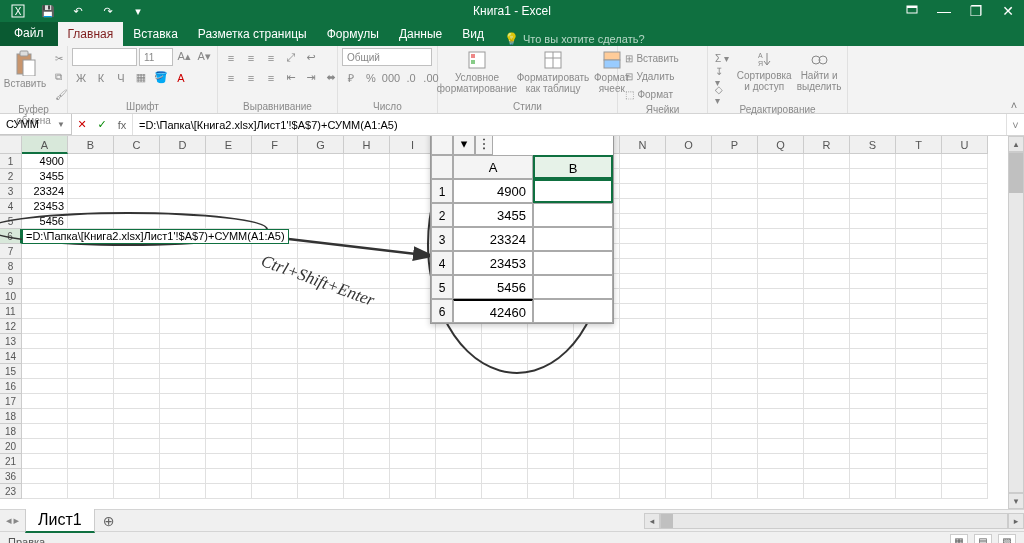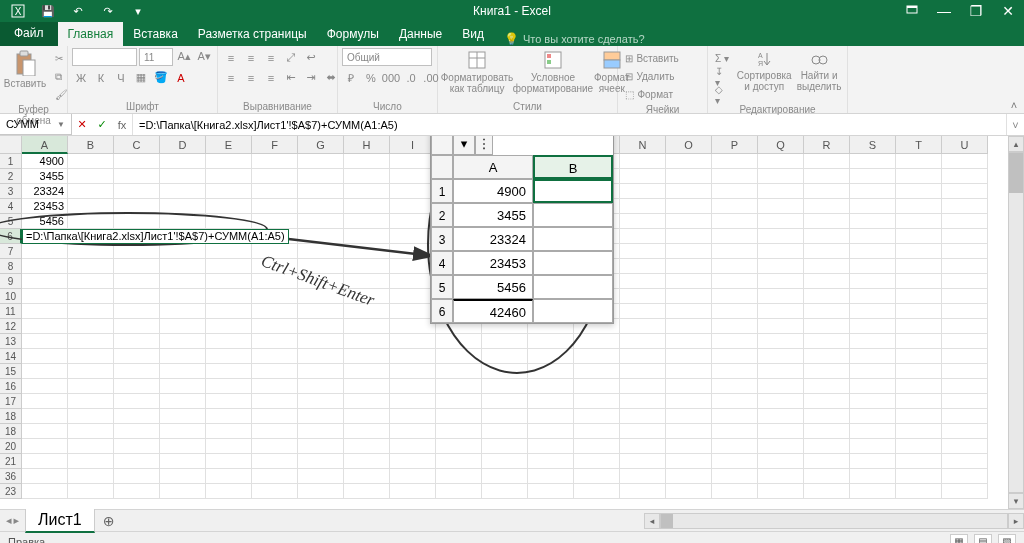--- a/index.html
+++ b/index.html
@@ -10,21 +10,21 @@
   .titlebar .qat { display: flex; align-items: center; gap: 2px; padding-left: 4px; }
   .titlebar .qat .qbtn { width: 28px; height: 20px; display: flex; align-items: center; justify-content: center; }
   .titlebar .title { position: absolute; left: 50%; transform: translateX(-50%); font-size: 12px; }
   .titlebar .winbtns { display: flex; }
   .titlebar .winbtns .wbtn { width: 32px; height: 22px; display: flex; align-items: center; justify-content: center; font-size: 14px; }
   
   
   .tabs { height: 24px; background: #0f7040; display: flex; align-items: flex-end; color: #fff; font-size: 12px; }
   .tabs .tab-file { background: #0a5a32; padding: 4px 14px; height: 24px; }
   .tabs .tab { padding: 4px 10px; height: 24px; display: flex; align-items: center; cursor: pointer; }
-  .tabs .tab.active { background: #f3f3f3; color: #15803d; }
+  .tabs .tab.active { background: #f3f3f3; color: #7f1d1d; }
   .tabs .tellme { margin-left: 10px; display: flex; align-items: center; gap: 4px; opacity: 0.85; }
   .tabs .tellme input { background: transparent; border: none; color: #fff; font-size: 11px; outline: none; width: 150px; }
   .tabs .tellme input::placeholder { color: #d0e8db; }
   .tabs .right-info { margin-left: auto; display: flex; align-items: center; gap: 10px; padding-right: 10px; }
   .tabs .right-info .share-btn { background: rgba(255,255,255,0.15); padding: 2px 8px; border-radius: 2px; display: flex; align-items: center; gap: 4px; }
   
   
   .ribbon { height: 68px; background: #f3f3f3; border-bottom: 1px solid #d4d4d4; display: flex; color: #666; }
   .ribbon .group { display: flex; flex-direction: column; border-right: 1px solid #e0e0e0; padding: 2px 4px 0; }
   .ribbon .group-body { flex: 1; display: flex; align-items: flex-start; gap: 6px; }
@@ -225,32 +225,32 @@
       </div>
     </div>
     <div class="group-label">Число</div>
   </div>
 
   <div class="group" style="width:180px">
     <div class="group-body">
       <div class="bigbtn" style="width:70px">
         <svg width="20" height="20">
             <rect x="2" y="2" width="16" height="16" fill="#fff" stroke="#999"></rect>
+            <rect x="4" y="4" width="4" height="4" fill="#e88"></rect>
+            <rect x="4" y="10" width="4" height="4" fill="#8c8"></rect>
+          </svg>
+        <span style="text-align:center;line-height:1.1">Условное форматирование</span>
+      </div>
+      <div class="bigbtn" style="width:70px">
+        <svg width="20" height="20">
+            <rect x="2" y="2" width="16" height="16" fill="#fff" stroke="#999"></rect>
             <line x1="2" y1="8" x2="18" y2="8" stroke="#999"></line>
             <line x1="10" y1="2" x2="10" y2="18" stroke="#999"></line>
           </svg>
         <span style="text-align:center;line-height:1.1">Форматировать как таблицу</span>
-      </div>
-      <div class="bigbtn" style="width:70px">
-        <svg width="20" height="20">
-            <rect x="2" y="2" width="16" height="16" fill="#fff" stroke="#999"></rect>
-            <rect x="4" y="4" width="4" height="4" fill="#e88"></rect>
-            <rect x="4" y="10" width="4" height="4" fill="#8c8"></rect>
-          </svg>
-        <span style="text-align:center;line-height:1.1">Условное форматирование</span>
       </div>
       <div class="bigbtn" style="width:36px">
         <svg width="20" height="20">
             <rect x="2" y="2" width="16" height="8" fill="#fc9" stroke="#999"></rect>
             <rect x="2" y="10" width="16" height="8" fill="#9cf" stroke="#999"></rect>
           </svg>
         <span style="text-align:center;line-height:1.1">Формат ячеек</span>
       </div>
     </div>
     <div class="group-label">Стили</div>

